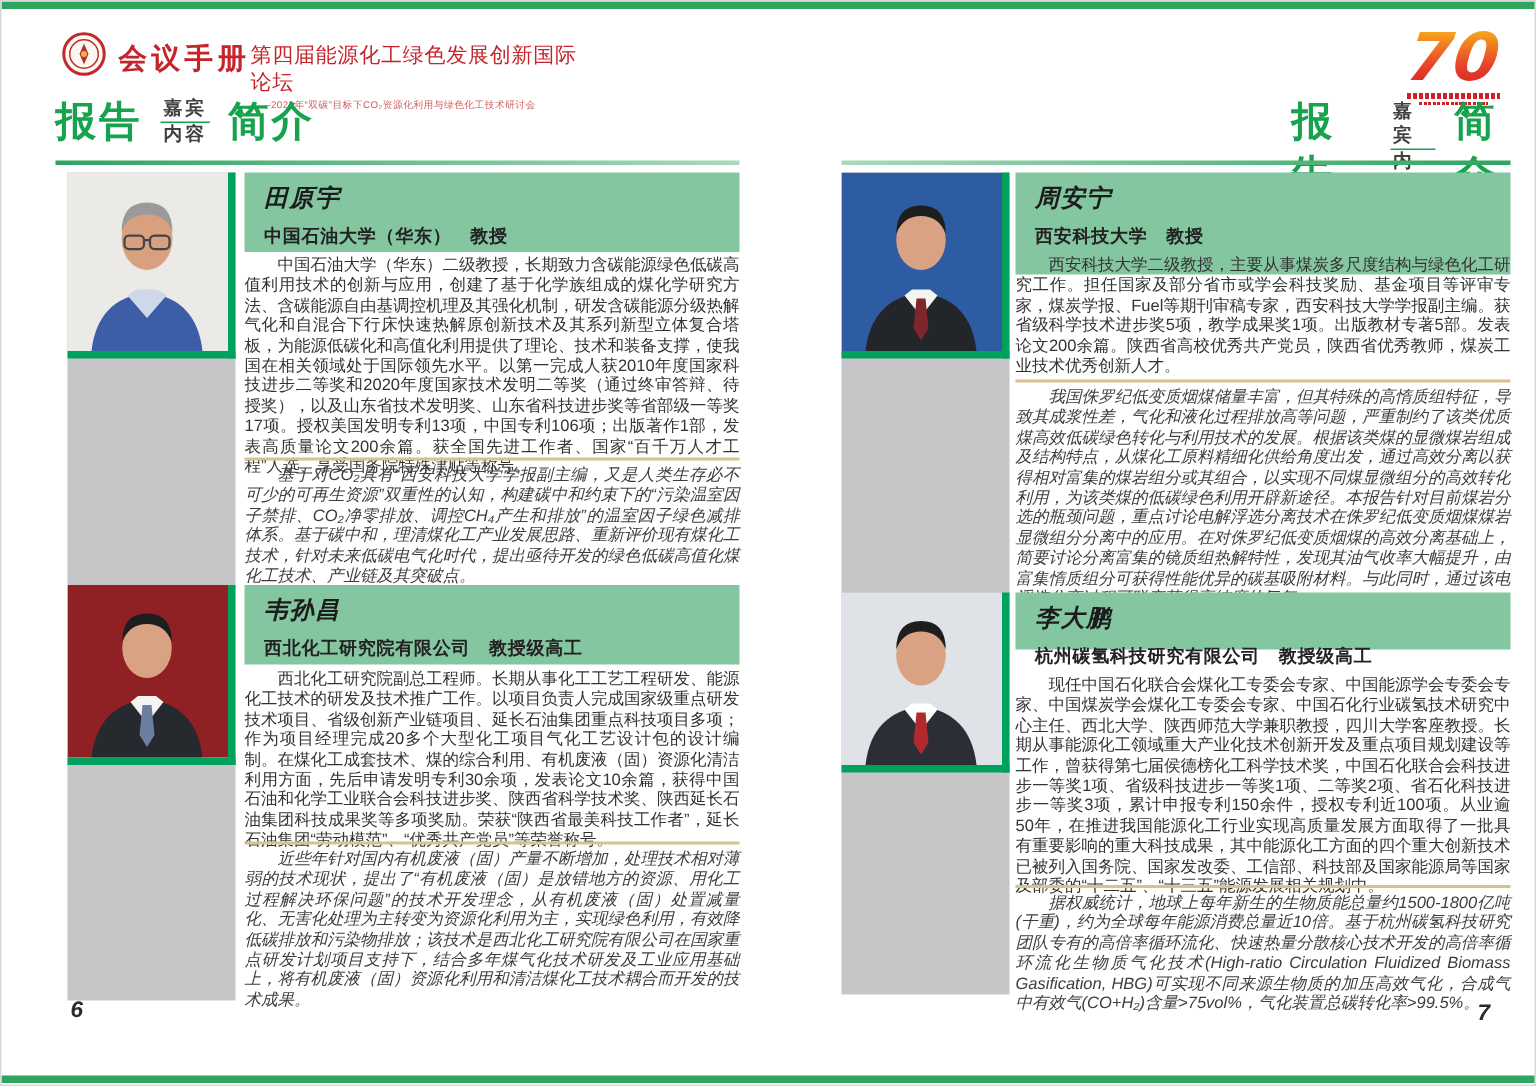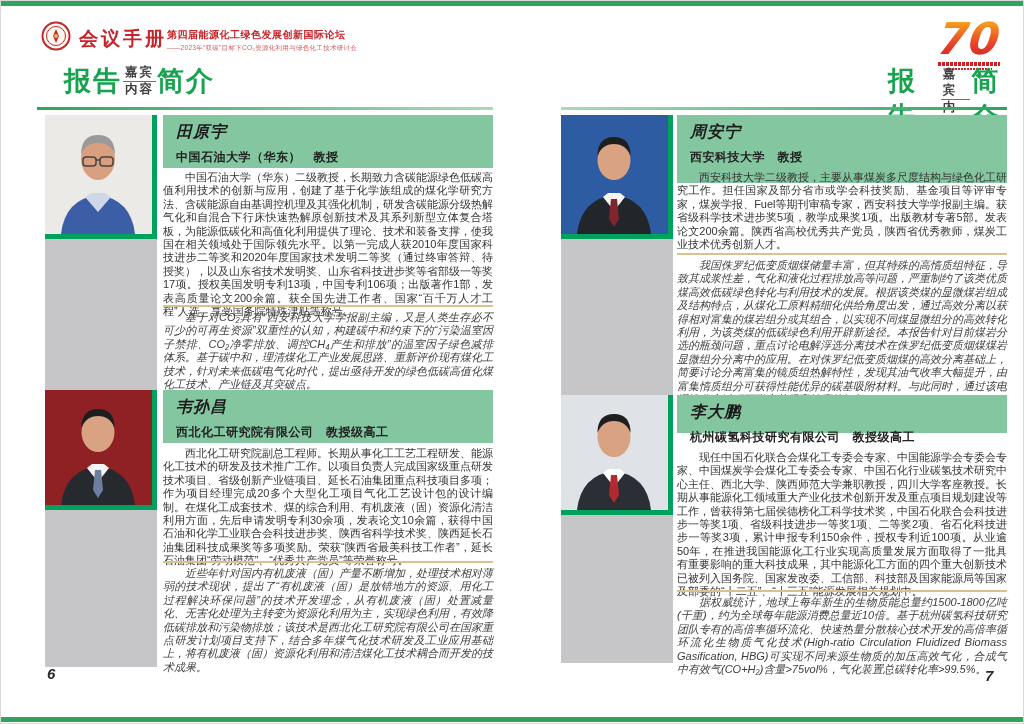--- a/index.html
+++ b/index.html
@@ -4,32 +4,32 @@
 <style>
   html,body{margin:0;padding:0;background:#e9e9e9;}
   *{box-sizing:border-box;}
   .sheet{position:relative;width:1024px;height:724px;background:#ffffff;
          border:1px solid #d8d8d8;overflow:hidden;
          font-family:"Liberation Sans","DejaVu Sans",sans-serif;color:#333;}
   .abs{position:absolute;}
   .edge-bar{left:0;width:1024px;height:5px;background:#2fa45e;}
   
   .handbook-title{font-size:19px;font-weight:bold;color:#c5242b;letter-spacing:3px;}
-  .forum-title{font-size:10px;font-weight:bold;color:#c5242b;letter-spacing:.5px;}
+  .forum-title{font-size:14px;font-weight:normal;color:#c5242b;letter-spacing:.5px;}
   .forum-subtitle{font-size:6.5px;color:#d0605f;margin-top:2px;letter-spacing:.3px;}
   .seventy{font-style:italic;font-weight:800;font-size:44px;line-height:44px;
            font-family:"DejaVu Sans",sans-serif;transform:skewX(-6deg);
            background:linear-gradient(180deg,#f6a21c 10%,#e8442a 60%,#d21f26);
            -webkit-background-clip:text;background-clip:text;color:transparent;}
   .anniv-caption{width:62px;height:4px;margin-top:1px;
            background:repeating-linear-gradient(90deg,#d21f26 0 3px,#ffffff 3px 4px);}
   .anniv-caption2{width:46px;height:2px;margin:2px auto 0;
            background:repeating-linear-gradient(90deg,#d21f26 0 2px,#ffffff 2px 3px);}
   
-  .page-header{display:flex;align-items:center;gap:1px;margin-left:27px;}
+  .page-header{display:flex;align-items:center;gap:12px;}
   .ph-word{font-size:27px;font-weight:800;color:#17a24e;letter-spacing:2px;}
   .ph-stack{display:flex;flex-direction:column;align-items:center;line-height:1.25;}
   .ph-top,.ph-bottom{font-size:12.5px;font-weight:800;color:#404040;letter-spacing:2px;padding:0 2px;}
   .ph-top{border-bottom:1.5px solid #17a24e;}
   .header-rule{height:3px;}
   .rule-l{background:linear-gradient(90deg,#2fa45e,#a9d9bd);}
   .rule-r{background:linear-gradient(90deg,#a9d9bd,#2fa45e);}
   
   .photo-col{background:#c6c6c8;}
   .photo{border-right:5px solid #00a15c;border-bottom:5px solid #00a15c;}

